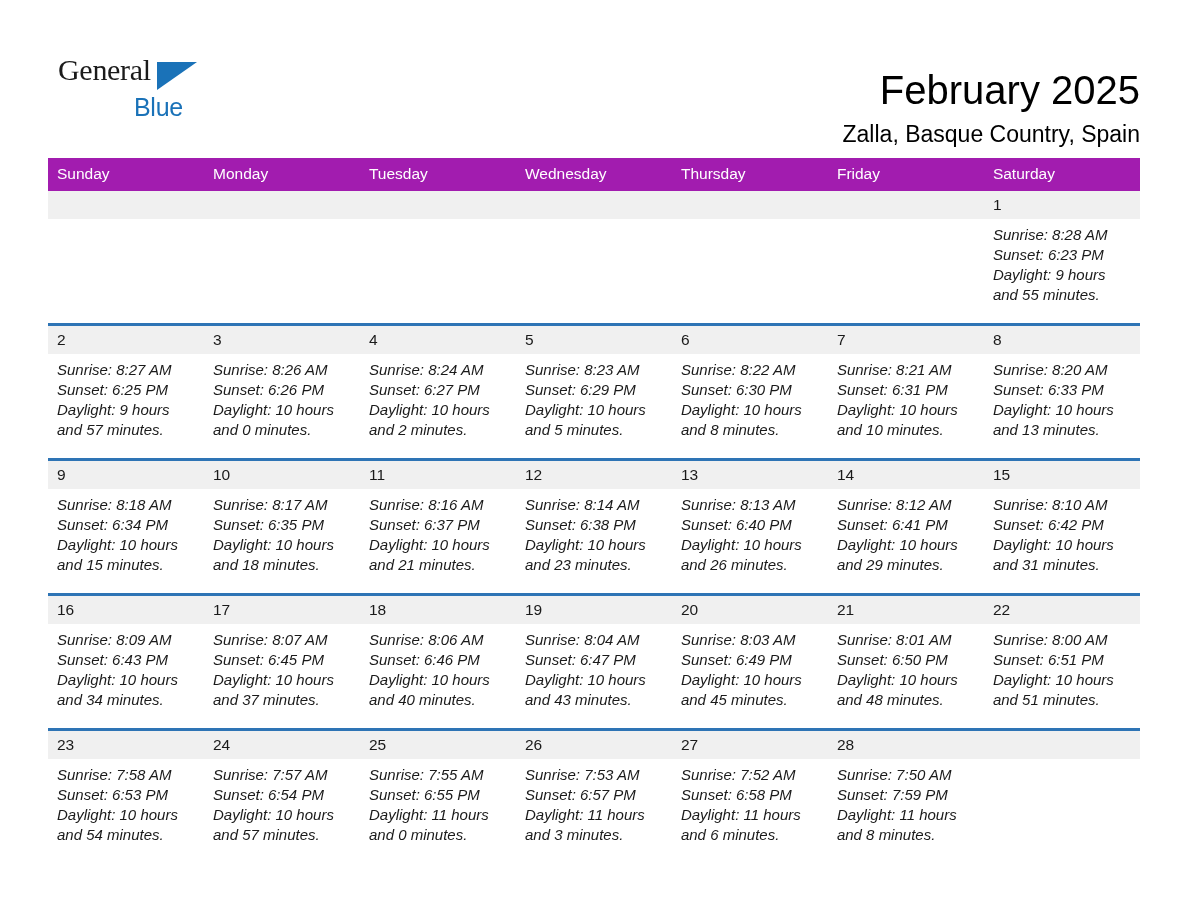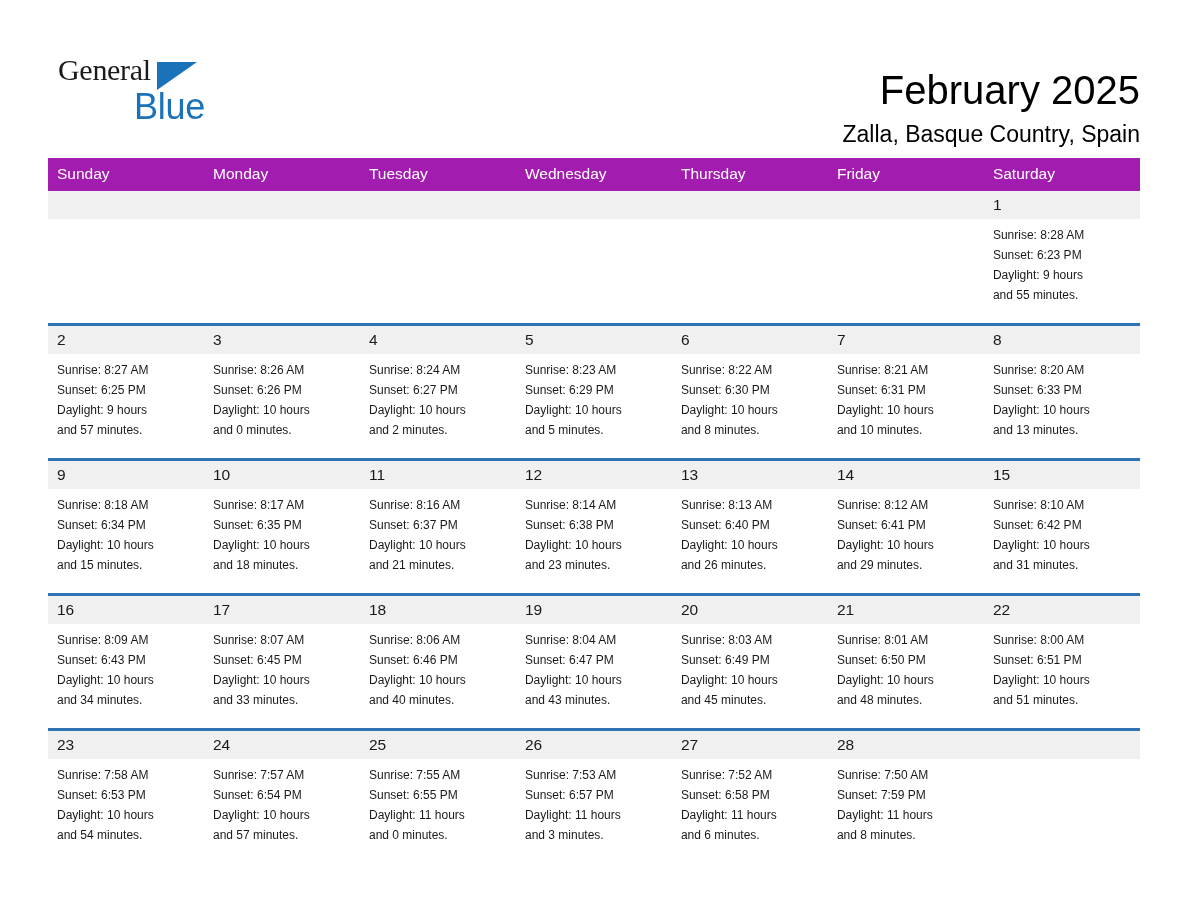--- a/index.html
+++ b/index.html
@@ -53,21 +53,21 @@
     top: 12px;
     width: 0;
     height: 0;
     border-left: 40px solid #1a72b8;
     border-bottom: 28px solid transparent;
   }
   .brand-blue {
     position: absolute;
     left: 76px;
     top: 37px;
-    font-size: 36px;
+    font-size: 25px;
     color: #1a72b8;
     line-height: 40px;
     letter-spacing: -0.3px;
   }
   .title-block {
     position: absolute;
     right: 0;
     top: 0;
     text-align: right;
   }
@@ -122,23 +122,24 @@
   .daynum {
     background: #f0f0f0;
     font-size: 15.5px;
     line-height: 19px;
     padding: 4px 0 5px 9px;
     height: 19px;
     color: #1a1a1a;
   }
   .details {
     padding: 6px 10px 0 9px;
-    font-size: 12px;
+    font-size: 15px;
     line-height: 20px;
     color: #1a1a1a;
+    font-style: italic;
   }
   .details div { white-space: nowrap; }
   td.blank .details { visibility: hidden; }
   td.blank .daynum { color: transparent; }
 </style>
 </head>
 <body>
 
 <div class="page">
 
@@ -383,21 +384,21 @@
               <div>Daylight: 10 hours</div>
               <div>and 34 minutes.</div>
             </div>
           </td>
           <td>
             <div class="daynum">17</div>
             <div class="details">
               <div>Sunrise: 8:07 AM</div>
               <div>Sunset: 6:45 PM</div>
               <div>Daylight: 10 hours</div>
-              <div>and 33 minutes.</div>
+              <div>and 37 minutes.</div>
             </div>
           </td>
           <td>
             <div class="daynum">18</div>
             <div class="details">
               <div>Sunrise: 8:06 AM</div>
               <div>Sunset: 6:46 PM</div>
               <div>Daylight: 10 hours</div>
               <div>and 40 minutes.</div>
             </div>

